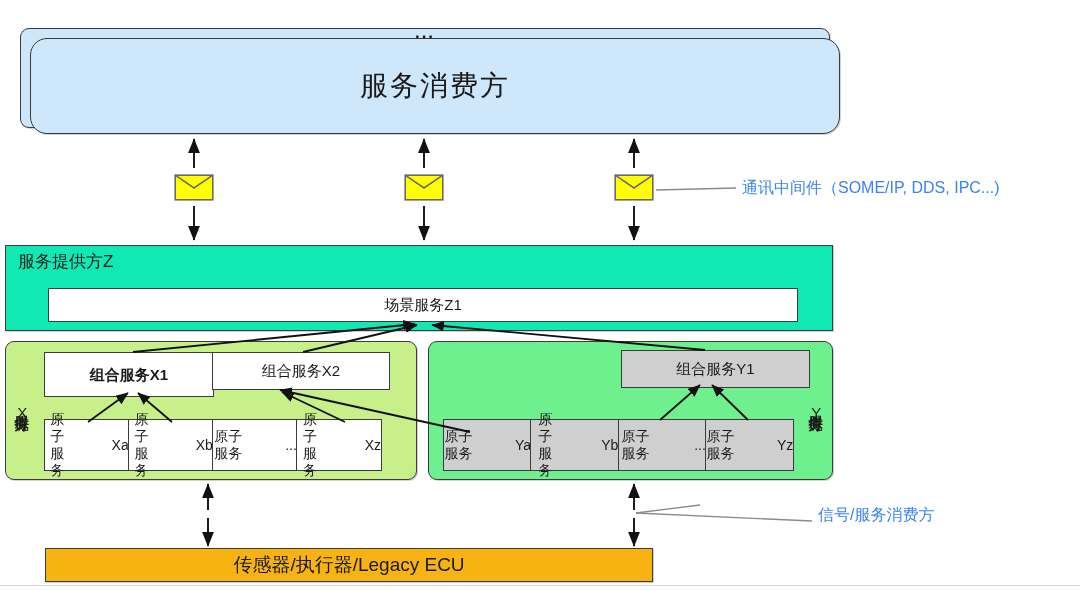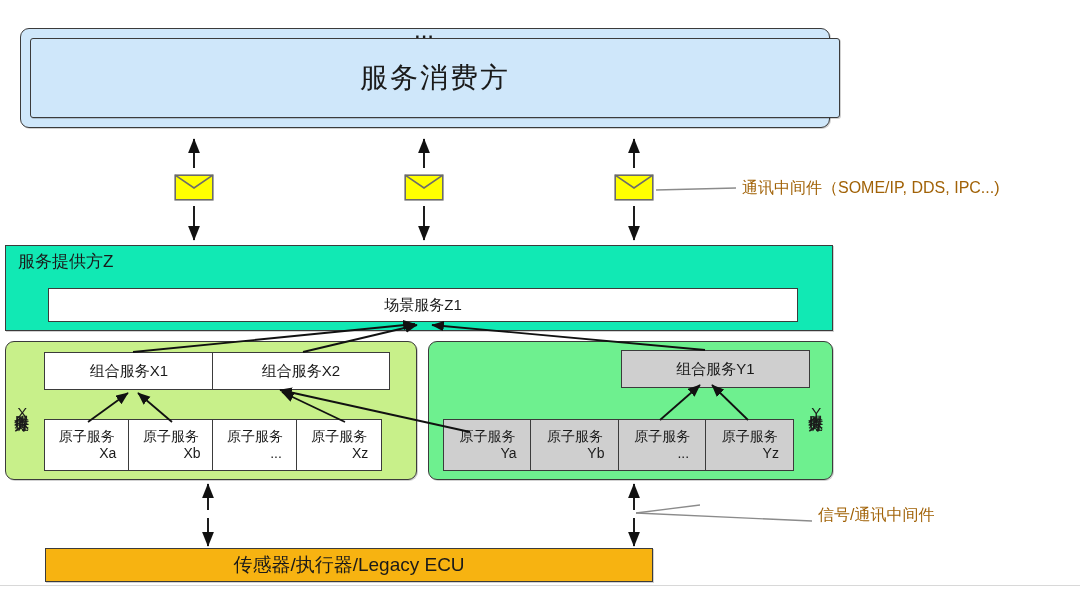--- a/index.html
+++ b/index.html
@@ -36,23 +36,23 @@
   }
   
   .consumer-back{
     left:20px;top:28px;width:810px;height:100px;
     background:#cfe7fa;
     border-radius:9px;
     z-index:2;
     box-shadow:1px 1px 0 rgba(0,0,0,.18);
   }
   .consumer-front{
-    left:30px;top:38px;width:810px;height:80px;
+    left:30px;top:38px;width:810px;height:96px;
     background:#cfe7fa;
-    border-radius:3px;
+    border-radius:17px;
     font-size:28px;
     letter-spacing:2px;
     z-index:3;
     box-shadow:1px 1px 0 rgba(0,0,0,.18);
   }
   .ellipsis-top{
     position:absolute;
     left:0;top:24px;width:850px;
     text-align:center;
     font-size:17px;
@@ -128,21 +128,21 @@
   }
   .atomic-row{
     position:absolute;
     display:flex;
     box-sizing:border-box;
   }
   .atomic{
     box-sizing:border-box;
     border:1.6px solid #3b3b3b;
     display:flex;
-    flex-direction:column;
+    flex-direction:row;
     align-items:center;
     justify-content:center;
     font-size:14px;
     line-height:1.2;
     margin-left:-1.6px;
   }
   .atomic:first-child{margin-left:0;}
   .atomic .ln2{font-size:14px;margin-left:42px;}
   .white-fill{background:#ffffff;}
   .gray-fill{background:#cfcfcf;}
@@ -159,21 +159,21 @@
     position:absolute;
     width:40px;height:27px;
     z-index:6;
   }
   
   .annot{
     position:absolute;
     font-size:16px;
     white-space:nowrap;
     z-index:6;
-    color:#a16207;
+    color:#3b82f6;
   }
   .annot-mw{left:742px;top:178px;}
   .annot-sig{left:818px;top:505px;}
   .bottom-rule{
     position:absolute;
     left:0;top:585px;width:1080px;height:1px;
     background:#d8d8d8;
     z-index:1;
   }
 </style>
@@ -259,21 +259,21 @@
   <div class="box provider-z">
     <div class="z-title">服务提供方Z</div>
     <div class="scene-z1">
       <span>场景服务Z1</span>
     </div>
   </div>
 
   <div class="box provider-x">
     <div class="vlabel vlabel-x">服务提供方X</div>
 
-    <div class="composite white-fill" style="left:38px;top:10px;width:170px;height:38px;">
+    <div class="composite white-fill" style="left:38px;top:10px;width:170px;height:45px;font-weight:bold;">
       <span>组合服务X1</span>
     </div>
     <div class="composite white-fill" style="left:206px;top:10px;width:178px;height:38px;">
       <span>组合服务X2</span>
     </div>
 
     <div class="atomic-row" style="left:38px;top:77px;width:338px;height:52px;">
       <div class="atomic white-fill" style="width:86px;height:52px;">
         <span>原子服务</span>
         <span class="ln2">Xa</span>
@@ -316,16 +316,16 @@
       <div class="atomic gray-fill" style="width:89px;height:52px;">
         <span>原子服务</span>
         <span class="ln2">Yz</span>
       </div>
     </div>
   </div>
 
   <div class="box ecu">
     <span>传感器/执行器/Legacy ECU</span>
   </div>
-  <div class="annot annot-sig">信号/通讯中间件</div>
+  <div class="annot annot-sig">信号/服务消费方</div>
 
   <div class="bottom-rule"></div>
 </div>
 
 </body></html>

